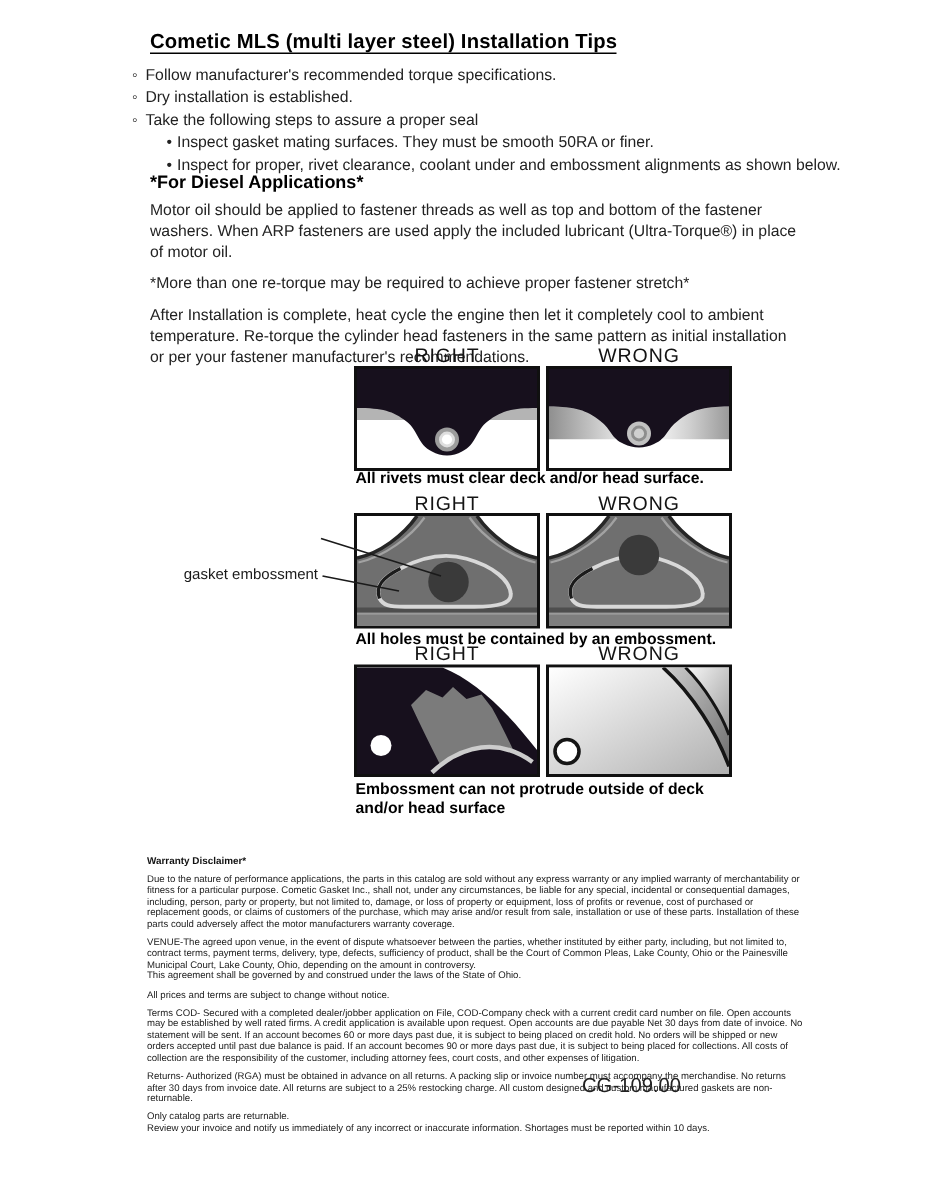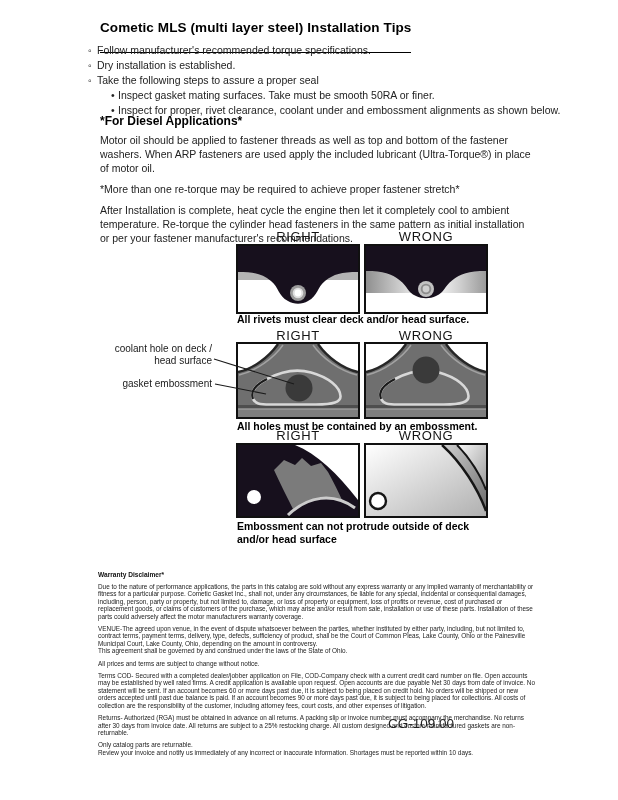--- a/index.html
+++ b/index.html
@@ -3,21 +3,21 @@
 <meta charset="utf-8">
 <style>
   html,body{margin:0;padding:0;background:#ffffff;}
   .page{
     position:relative;width:618px;height:800px;background:#ffffff;overflow:hidden;
     font-family:"Liberation Sans","DejaVu Sans",sans-serif;color:#1a1a1a;
   }
   .title{
     position:absolute;left:100px;top:20px;margin:0;
     font-size:13.5px;font-weight:bold;color:#000;
-    border-bottom:1.6px solid #000;padding-bottom:17px;letter-spacing:.1px;
+    border-bottom:1.6px solid #000;padding-bottom:0;letter-spacing:.1px;
   }
   .bullets{position:absolute;left:88px;top:43px;margin:0;padding:0;list-style:none;width:500px;}
   .bullets li{font-size:10.5px;line-height:15px;white-space:nowrap;color:#222;}
   .bullets li .marker{display:inline-block;width:9px;color:#222;}
   .bullets li.sub{padding-left:23px;}
   .bullets li.sub .marker{width:7px;}
 
   .diesel{position:absolute;left:100px;top:114px;width:432px;}
   .diesel h2{margin:0 0 5px 0;font-size:12px;font-weight:bold;color:#000;}
   .diesel p{margin:0 0 7px 0;font-size:10.5px;line-height:14px;color:#222;}
@@ -42,21 +42,21 @@
 <body>
 
 <div class="page">
 
   <h1 class="title">Cometic MLS (multi layer steel) Installation Tips</h1>
 
   <ul class="bullets">
     <li><span class="marker">◦</span><span>Follow manufacturer's recommended torque specifications.</span></li>
     <li><span class="marker">◦</span><span>Dry installation is established.</span></li>
     <li><span class="marker">◦</span><span>Take the following steps to assure a proper seal</span></li>
-    <li class="sub"><span class="marker">•</span><span>Inspect gasket mating surfaces.  Take must be smooth 50RA or finer.</span></li>
+    <li class="sub"><span class="marker">•</span><span>Inspect gasket mating surfaces.  They must be smooth 50RA or finer.</span></li>
     <li class="sub"><span class="marker">•</span><span>Inspect for proper, rivet clearance, coolant under and embossment alignments as shown below.</span></li>
   </ul>
 
   <section class="diesel">
     <h2>*For Diesel Applications*</h2>
     <p>Motor oil should be applied to fastener threads as well as top and bottom of the fastener washers. When ARP fasteners are used apply the included lubricant (Ultra-Torque®) in place of motor oil.</p>
     <p>*More than one re-torque may be required to achieve proper fastener stretch*</p>
     <p>After Installation is complete, heat cycle the engine then let it completely cool to ambient temperature. Re-torque the cylinder head fasteners in the same pattern as initial installation or per your fastener manufacturer's recommendations.</p>
   </section>
 
@@ -93,21 +93,20 @@
         <circle cx="60" cy="43" r="8" fill="#c2c2c2"></circle>
         <circle cx="60" cy="43" r="5.3" fill="#8d8d8d"></circle>
         <circle cx="60" cy="43" r="3.4" fill="#cfcfcf"></circle>
       </svg>
     </div>
     <div class="caption" style="top:85px;width:280px;">All rivets must clear deck and/or head surface.</div>
 
     <span class="rw-label col1" style="top:100px;">RIGHT</span>
     <span class="rw-label col2" style="top:100px;">WRONG</span>
 
-    <div class="annot" style="top:115px;">coolant hole on deck / head surface</div>
     <div class="annot" style="top:150px;">gasket embossment</div>
 
     <div class="fig-box" style="left:236px;top:114px;">
       <svg width="120" height="73" viewBox="0 0 120 73">
         <rect width="120" height="73" fill="#6f6f6f"></rect>
         <rect y="61" width="120" height="3.5" fill="#4e4e4e"></rect>
         <rect y="64.5" width="120" height="8.5" fill="#7e7e7e"></rect>
         <rect y="64.5" width="120" height="1.3" fill="#9a9a9a"></rect>
         <path d="M0,0 H40 C31,13 15,25 0,28 Z" fill="#ffffff"></path>
         <path d="M40,0 C31,13 15,25 0,28" stroke="#262626" stroke-width="2.4" fill="none"></path>

